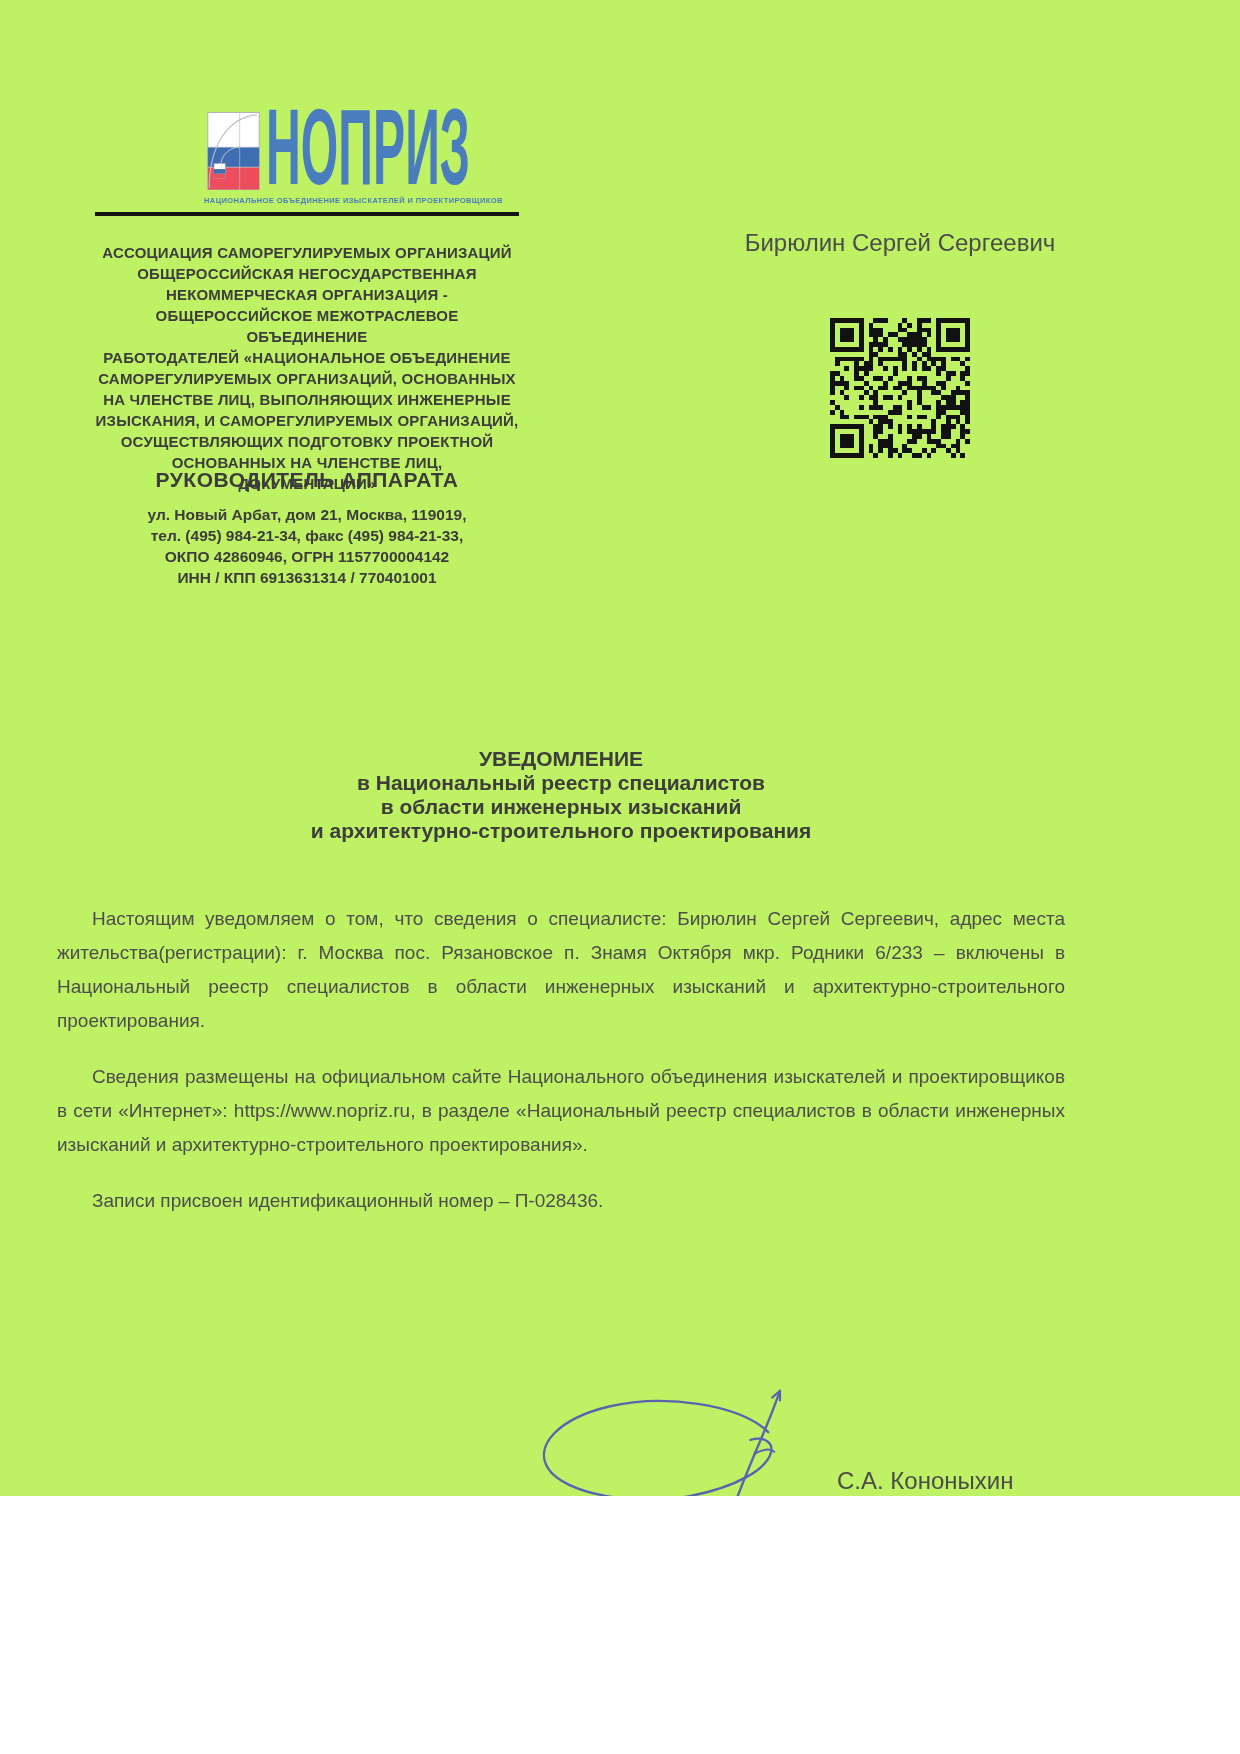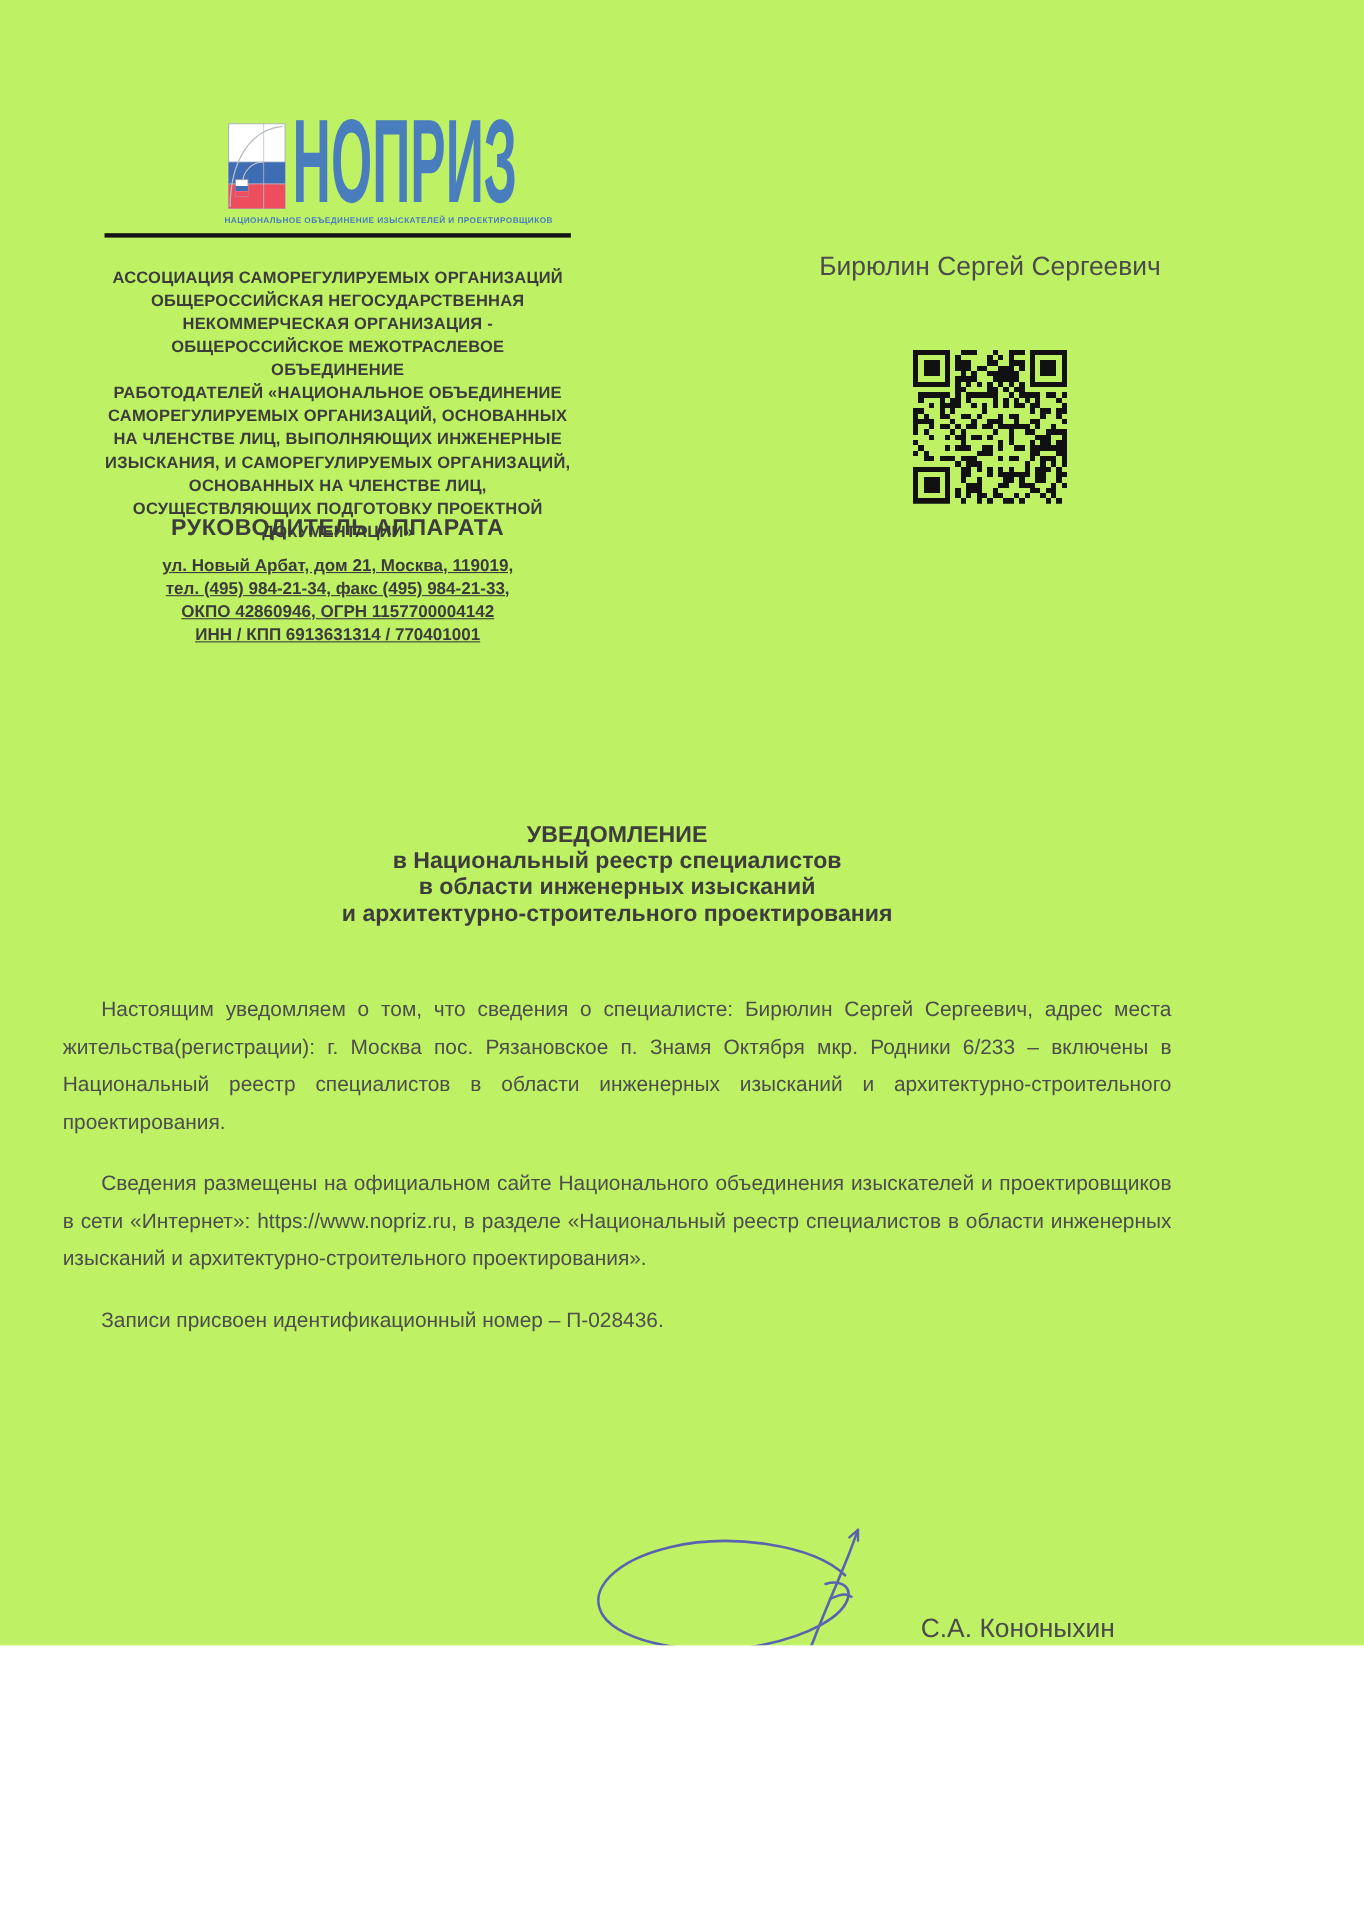--- a/index.html
+++ b/index.html
@@ -28,21 +28,20 @@
   }
   .dept-title{
     position:absolute;left:95px;top:468px;width:424px;
     text-align:center;font-weight:bold;font-size:21px;line-height:23px;
     color:#3c3c3c;letter-spacing:.5px;
   }
   .contact-block{
     position:absolute;left:95px;top:504px;width:424px;
     text-align:center;font-weight:bold;font-size:15.5px;line-height:21px;
     color:#3c3c3c;
-    text-decoration:underline;
   }
   
   .recipient{
     position:absolute;left:640px;top:229px;width:520px;
     text-align:center;font-size:24px;color:#4b4b4b;
   }
   .qr{position:absolute;left:830px;top:318px;width:140px;height:140px;}
   .qr svg{width:100%;height:100%;shape-rendering:crispEdges;fill:#111;}
   
   .doc-title{
@@ -93,22 +92,22 @@
 
   <div class="org-block">
       <div>АССОЦИАЦИЯ САМОРЕГУЛИРУЕМЫХ ОРГАНИЗАЦИЙ</div>
       <div>ОБЩЕРОССИЙСКАЯ НЕГОСУДАРСТВЕННАЯ</div>
       <div>НЕКОММЕРЧЕСКАЯ ОРГАНИЗАЦИЯ -</div>
       <div>ОБЩЕРОССИЙСКОЕ МЕЖОТРАСЛЕВОЕ ОБЪЕДИНЕНИЕ</div>
       <div>РАБОТОДАТЕЛЕЙ «НАЦИОНАЛЬНОЕ ОБЪЕДИНЕНИЕ</div>
       <div>САМОРЕГУЛИРУЕМЫХ ОРГАНИЗАЦИЙ, ОСНОВАННЫХ</div>
       <div>НА ЧЛЕНСТВЕ ЛИЦ, ВЫПОЛНЯЮЩИХ ИНЖЕНЕРНЫЕ</div>
       <div>ИЗЫСКАНИЯ, И САМОРЕГУЛИРУЕМЫХ ОРГАНИЗАЦИЙ,</div>
+      <div>ОСУЩЕСТВЛЯЮЩИХ ПОДГОТОВКУ ПРОЕКТНОЙ</div>
       <div>ОСНОВАННЫХ НА ЧЛЕНСТВЕ ЛИЦ,</div>
-      <div>ОСУЩЕСТВЛЯЮЩИХ ПОДГОТОВКУ ПРОЕКТНОЙ</div>
       <div>ДОКУМЕНТАЦИИ»</div>
     </div>
 
   <div class="dept-title">РУКОВОДИТЕЛЬ АППАРАТА</div>
 
   <div class="contact-block">
       <div>ул. Новый Арбат, дом 21, Москва, 119019,</div>
       <div>тел. (495) 984-21-34, факс (495) 984-21-33,</div>
       <div>ОКПО 42860946, ОГРН 1157700004142</div>
       <div>ИНН / КПП 6913631314 / 770401001</div>

